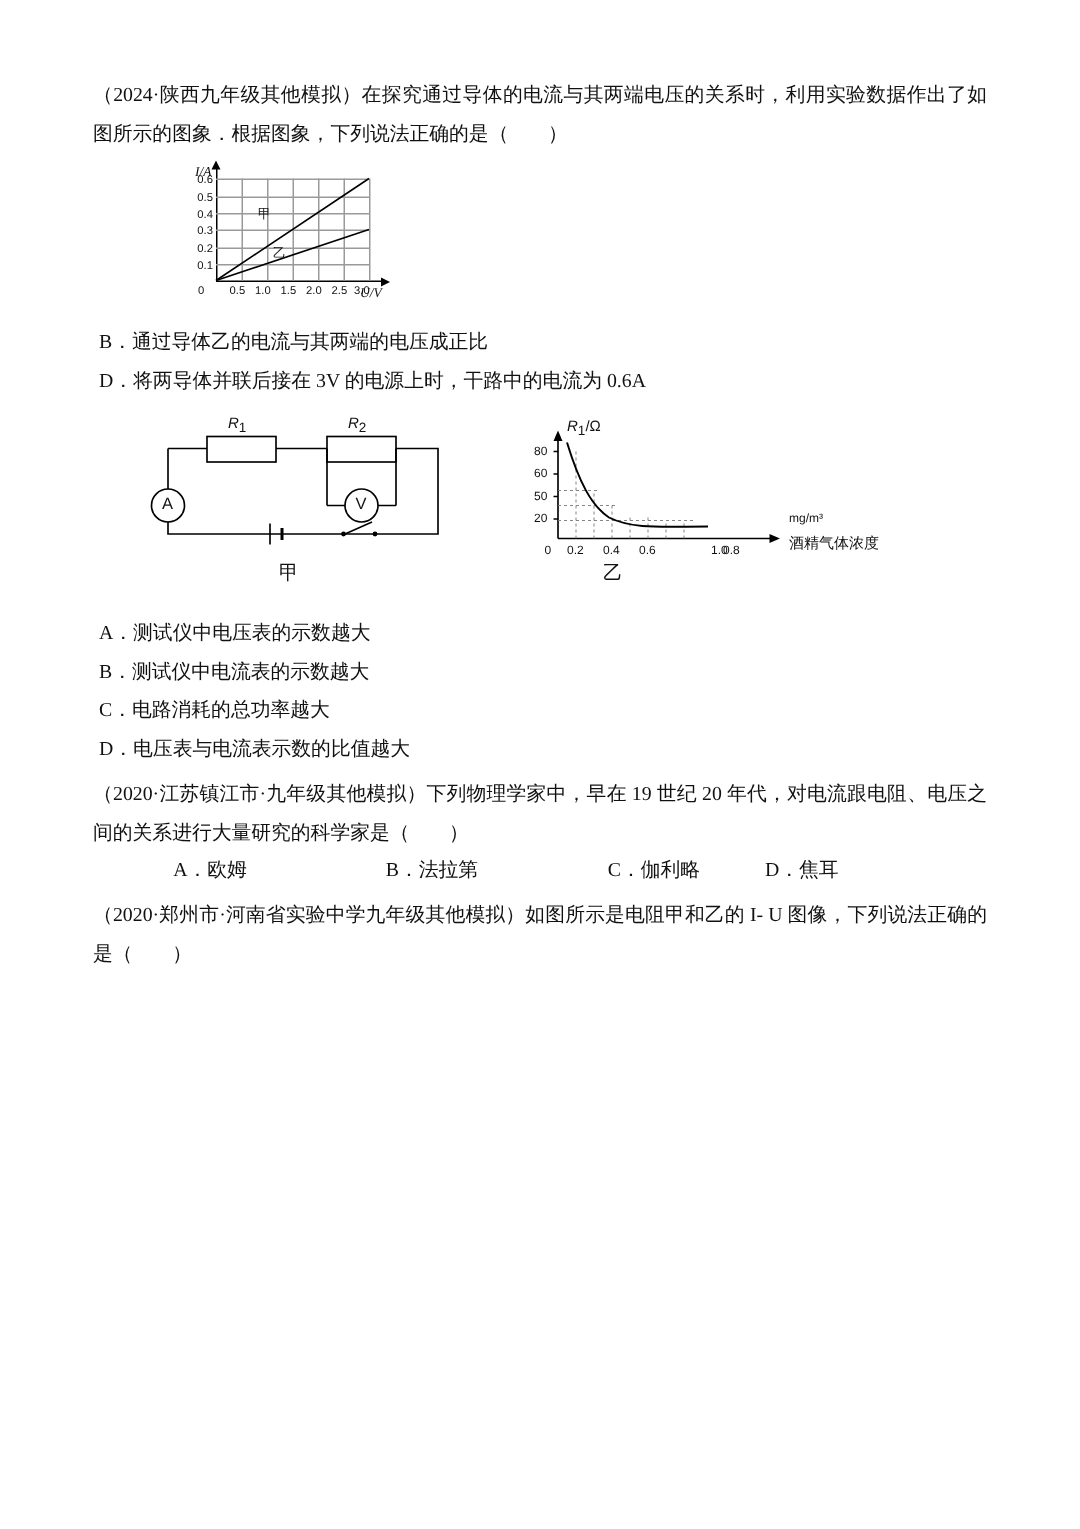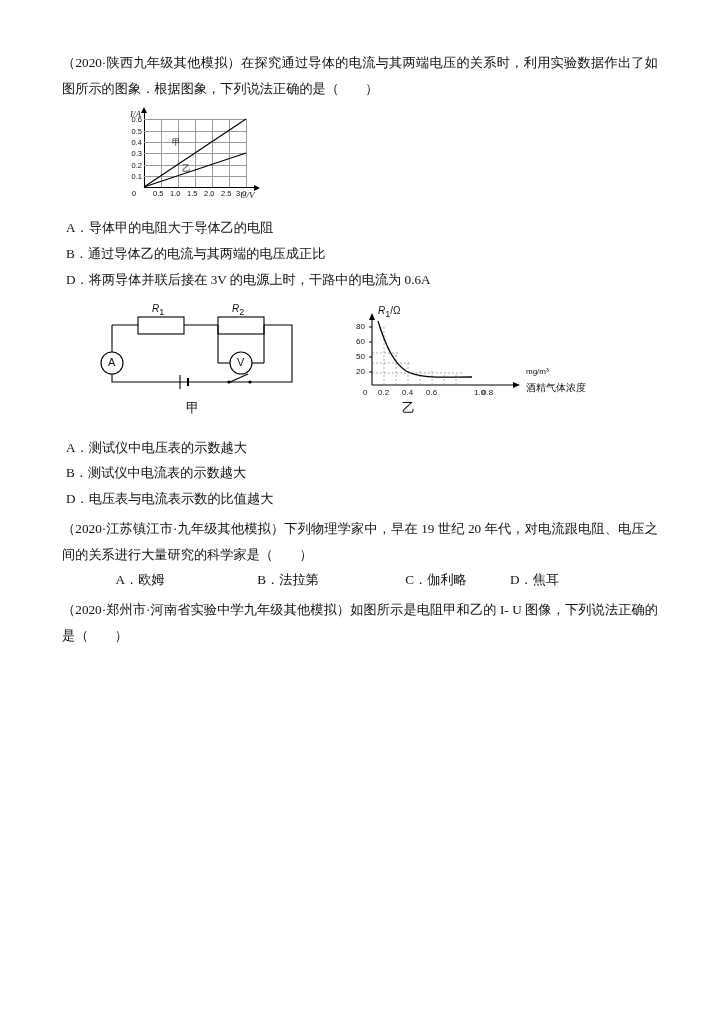--- a/index.html
+++ b/index.html
@@ -128,21 +128,21 @@
     font-size: 8px;
     font-family: "Liberation Sans", sans-serif;
   }
 </style>
 </head>
 <body>
 
 <div class="page">
 
   <div class="q">
-    <div class="q-body">（2020·陕西九年级其他模拟）在探究通过导体的电流与其两端电压的关系时，利用实验数据作出了如图所示的图象．根据图象，下列说法正确的是（　　）</div>
+    <div class="q-body">（2024·陕西九年级其他模拟）在探究通过导体的电流与其两端电压的关系时，利用实验数据作出了如图所示的图象．根据图象，下列说法正确的是（　　）</div>
 
     <div class="fig-wrap">
       <div class="fig1">
         <div class="axis-v"></div>
         <div class="axis-h"></div>
         <div class="arrow-up"></div>
         <div class="arrow-right"></div>
 
         <div class="gl-h" style="top:12px;"></div>
         <div class="gl-h" style="top:23.3px;"></div>
@@ -179,21 +179,20 @@
         <svg width="150" height="100">
           <line x1="34" y1="80" x2="136" y2="12" stroke="#000" stroke-width="1.1"></line>
           <line x1="34" y1="80" x2="136" y2="46" stroke="#000" stroke-width="1.1"></line>
         </svg>
 
         <div class="curve-lbl" style="left:62px; top:30px;">甲</div>
         <div class="curve-lbl" style="left:72px; top:56px;">乙</div>
       </div>
     </div>
 
-    <div class="opt">A．导体甲的电阻大于导体乙的电阻</div>
     <div class="opt">B．通过导体乙的电流与其两端的电压成正比</div>
     <div class="opt">D．将两导体并联后接在 3V 的电源上时，干路中的电流为 0.6A</div>
   </div>
 
   <div class="q" style="margin-top:8px;">
 
     <div class="fig-wrap" style="margin-top:14px;">
       <div class="fig2">
         <svg width="560" height="120">
 
@@ -270,20 +269,21 @@
         <div class="tick" style="left:392px; top:81px;">1.0</div>
 
         <div class="tick" style="left:444px; top:60px;">mg/m³</div>
         <div class="lbl" style="left:444px; top:74px; font-size:10px;">酒精气体浓度</div>
         <div class="cn" style="left:320px; top:92px;">乙</div>
       </div>
     </div>
 
     <div class="opt">A．测试仪中电压表的示数越大</div>
     <div class="opt">B．测试仪中电流表的示数越大</div>
+    <div class="opt">C．电路消耗的总功率越大</div>
     <div class="opt">D．电压表与电流表示数的比值越大</div>
   </div>
 
   <div class="q">
     <div class="q-body">（2020·江苏镇江市·九年级其他模拟）下列物理学家中，早在 19 世纪 20 年代，对电流跟电阻、电压之间的关系进行大量研究的科学家是（　　）</div>
     <div class="opt-row">
       <span style="width:148px;">A．欧姆</span>
       <span style="width:148px;">B．法拉第</span>
       <span style="width:148px;">C．伽利略</span>
       <span>D．焦耳</span>

